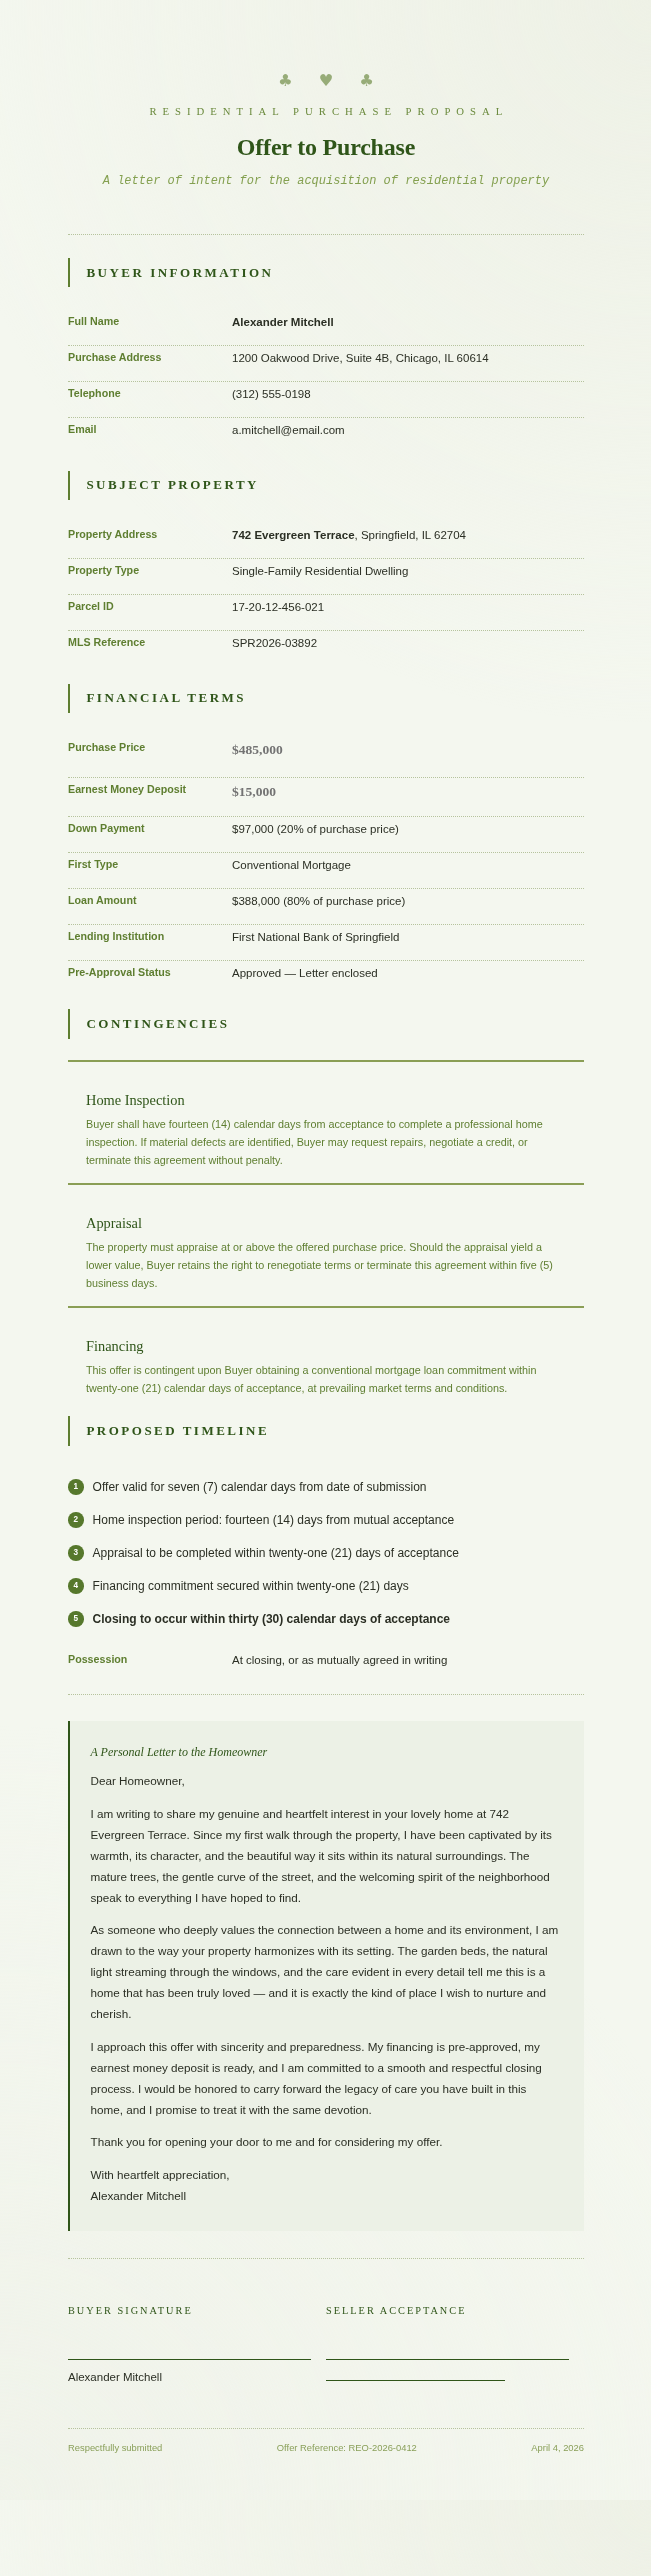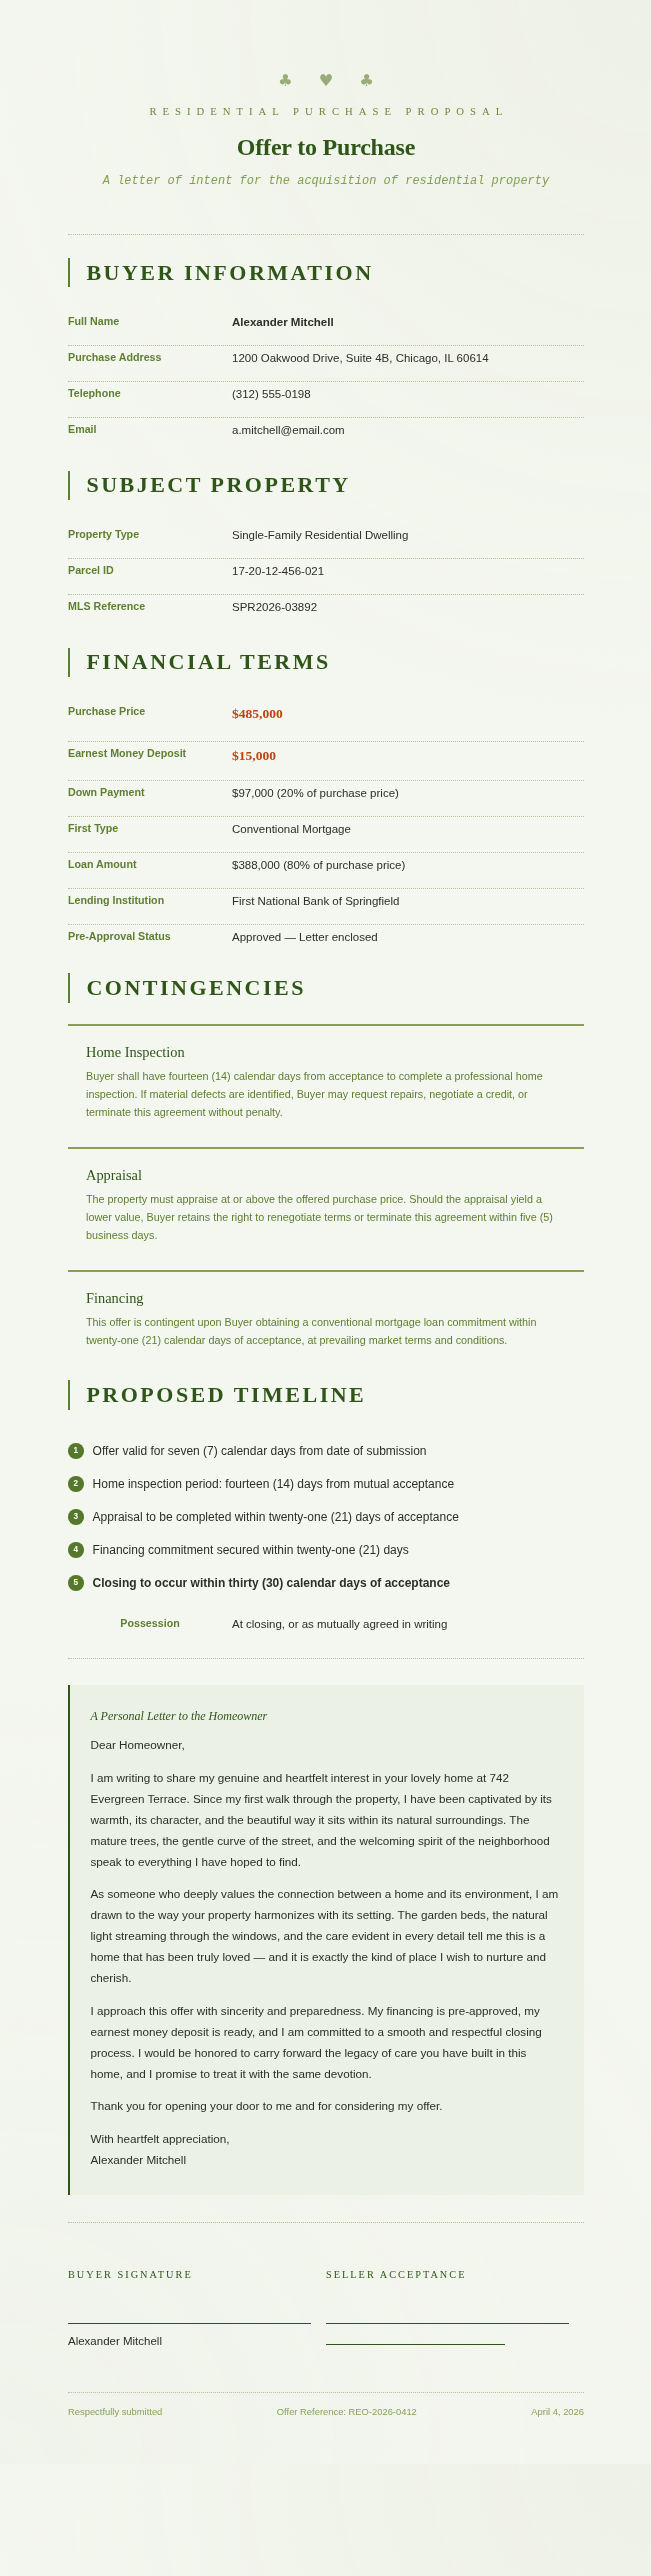--- a/index.html
+++ b/index.html
@@ -26,48 +26,48 @@
     .rule-top { margin-top: 44px; }
 
     
     .section-head {
       margin-top: 23px;
       border-left: 2.5px solid #5e7e30;
       padding-left: 16.4px;
       height: 29.5px;
       display: flex; align-items: center;
       font-family: "Liberation Serif", serif;
-      font-size: 22px; letter-spacing: 2.5px; color: #2f5519;
+      font-size: 13px; letter-spacing: 2.5px; color: #2f5519;
     }
     .kv { margin-top: 23px; }
     .kv-row { display: flex; border-bottom: 0.8px dotted #b6c39d; height: 36px; align-items: flex-start; padding-top: 4.1px; }
     .kv-row.last { border-bottom: none; }
     .kv-label { width: 164px; font-size: 10.7px; font-weight: bold; color: #5e7e30; line-height: 14.8px; flex-shrink: 0; }
     .kv-value { font-size: 11.5px; color: #2b2f24; line-height: 16.4px; }
     .kv-value.strong { font-weight: bold; }
     .kv-value .b { font-weight: bold; }
-    .kv-value.money { font-family: "Liberation Serif", serif; font-weight: bold; font-size: 13.5px; color: #c2410c; padding-top: 1.6px; }
+    .kv-value.money { font-family: "Liberation Serif", serif; font-weight: bold; font-size: 13.5px; color: #737373; padding-top: 1.6px; }
     .kv-row.tall { height: 42px; }
 
     
     .cards { margin-top: 21.3px; }
     .card { border-top: 2.5px solid #8a9e55; padding: 16.4px 18px 0 18px; }
-    .card h3 { font-family: "Liberation Serif", serif; font-weight: normal; font-size: 14.4px; color: #2f5519; line-height: 18px; }
+    .card h3 { font-family: "Liberation Serif", serif; font-weight: normal; font-size: 14.4px; color: #2f5519; line-height: 18px; margin-top: 12px; }
     .card p { margin-top: 6.6px; font-size: 10.8px; color: #5e7e30; line-height: 18px; }
     .card.c1 { height: 123px; }
     .card.c2 { height: 123px; }
     .card.c3 { height: 82px; }
 
     
     .timeline { margin-top: 24.6px; }
     .tl-item { display: flex; align-items: center; height: 33px; }
     .tl-num { width: 15.6px; height: 19px; border-radius: 50%; background: #56782c; color: #fff; font-size: 8.2px; font-weight: bold; display: flex; align-items: center; justify-content: center; flex-shrink: 0; width: 15.6px; height: 15.6px; }
     .tl-text { margin-left: 9px; font-size: 12px; color: #2b2f24; line-height: 16.4px; text-align: center; }
     .tl-text.bold { font-weight: bold; }
-    .possession { margin-top: 13px; display: flex; text-align: center; }
+    .possession { margin-top: 13px; display: flex; }
 
     
     .rule-letter { margin-top: 36px; }
     .letter {
       margin-top: 26px;
       background: #ecf1e6;
       border-left: 2.5px solid #2f5519;
       padding: 23px 24.6px 24.6px 20.5px;
     }
     .letter h4 { font-family: "Liberation Serif", serif; font-style: italic; font-weight: normal; font-size: 12px; color: #2f5519; line-height: 16.4px; }
@@ -123,20 +123,24 @@
         <div class="kv-label">Email</div>
         <div class="kv-value">a.mitchell@email.com</div>
       </div>
     </div>
   </section>
 
   <section>
     <h2 class="section-head" style="margin-top:16.4px">SUBJECT PROPERTY</h2>
     <div class="kv">
       <div class="kv-row">
+        <div class="kv-label">Property Address</div>
+        <div class="kv-value"><span class="b">742 Evergreen Terrace</span><span>, Springfield, IL 62704</span></div>
+      </div>
+      <div class="kv-row">
         <div class="kv-label">Property Type</div>
         <div class="kv-value">Single-Family Residential Dwelling</div>
       </div>
       <div class="kv-row">
         <div class="kv-label">Parcel ID</div>
         <div class="kv-value">17-20-12-456-021</div>
       </div>
       <div class="kv-row last">
         <div class="kv-label">MLS Reference</div>
         <div class="kv-value">SPR2026-03892</div>

